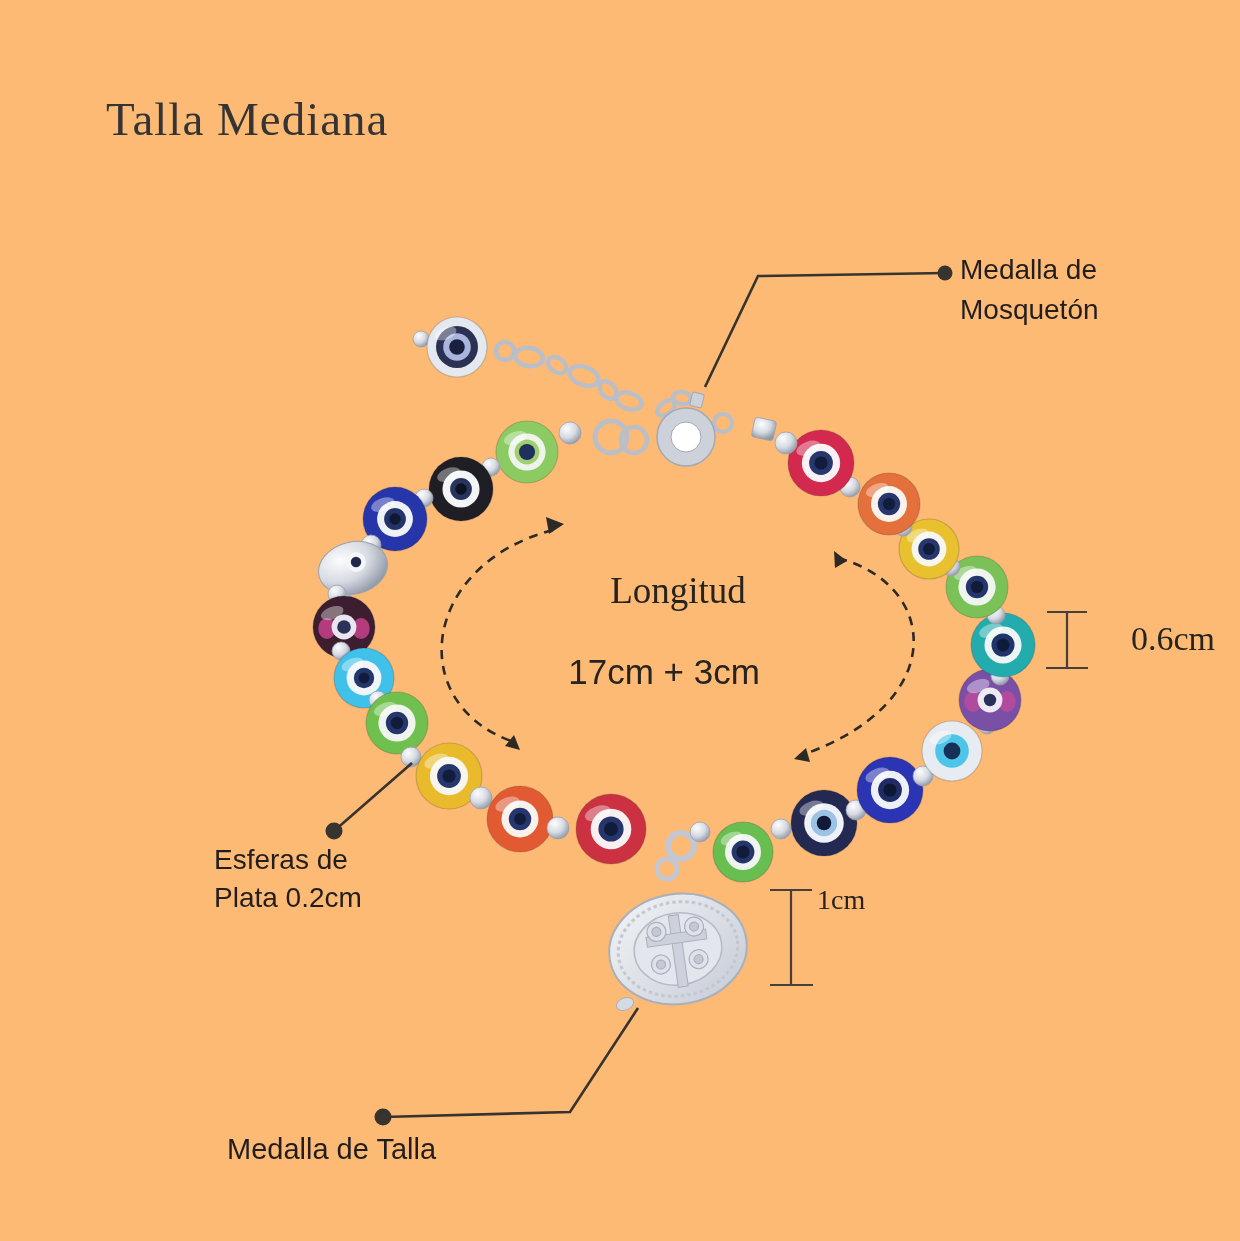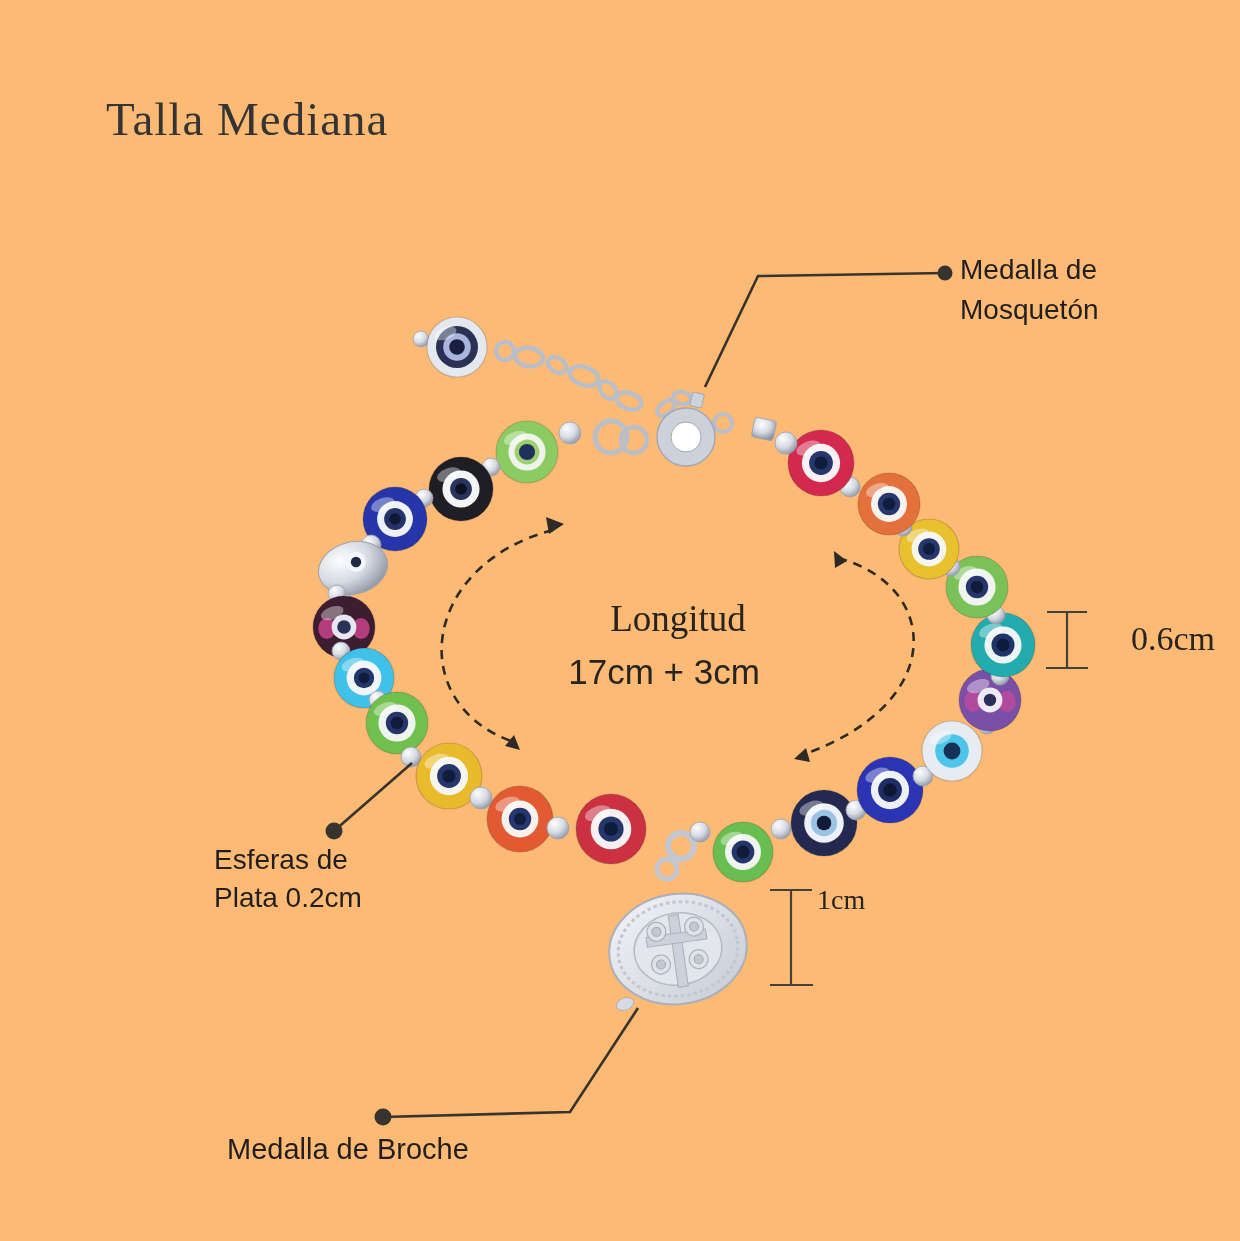--- a/index.html
+++ b/index.html
@@ -4,21 +4,21 @@
 <style>
   html,body{margin:0;padding:0;background:#ffffff;}
   #canvas{position:relative;width:1240px;height:1241px;background:#fdba74;overflow:hidden;
           font-family:"Liberation Sans",sans-serif;}
   #art{position:absolute;left:0;top:0;width:1240px;height:1241px;}
   .txt{position:absolute;white-space:nowrap;}
   .serif{font-family:"Liberation Serif",serif;}
   .sans{font-family:"Liberation Sans",sans-serif;}
   #title{left:106px;top:92px;font-size:47px;color:#343434;letter-spacing:1px;}
   #clasp-label{left:960px;top:250px;font-size:28px;color:#221e1f;line-height:40px;}
-  #length-label{left:678px;top:597px;transform:translateX(-50%);font-size:37px;color:#27241f;text-align:left;}
+  #length-label{left:678px;top:569px;transform:translateX(-50%);font-size:37px;color:#27241f;text-align:left;}
   #length-value{left:664px;top:652px;transform:translateX(-50%);font-size:35px;color:#27241f;text-align:right;}
   #bead-measure{left:1091px;top:620px;font-size:34px;color:#27241f;margin-left:40px;}
   #spheres-label{left:192px;top:841px;font-size:28px;color:#221e1f;line-height:38px;margin-left:22px;}
   #medal-measure{left:817px;top:884px;font-size:28px;color:#27241f;}
   #medal-label{left:227px;top:1133px;font-size:29px;color:#221e1f;}
 </style>
 </head>
 <body>
 
 <div id="canvas">
@@ -351,14 +351,14 @@
 
   <div id="bead-measure" class="txt serif">0.6cm</div>
 
   <div id="spheres-label" class="txt sans">
     <div>Esferas de</div>
     <div>Plata 0.2cm</div>
   </div>
 
   <div id="medal-measure" class="txt serif">1cm</div>
 
-  <div id="medal-label" class="txt sans">Medalla de Broche</div>
+  <div id="medal-label" class="txt sans">Medalla de Talla</div>
 </div>
 
 </body></html>

